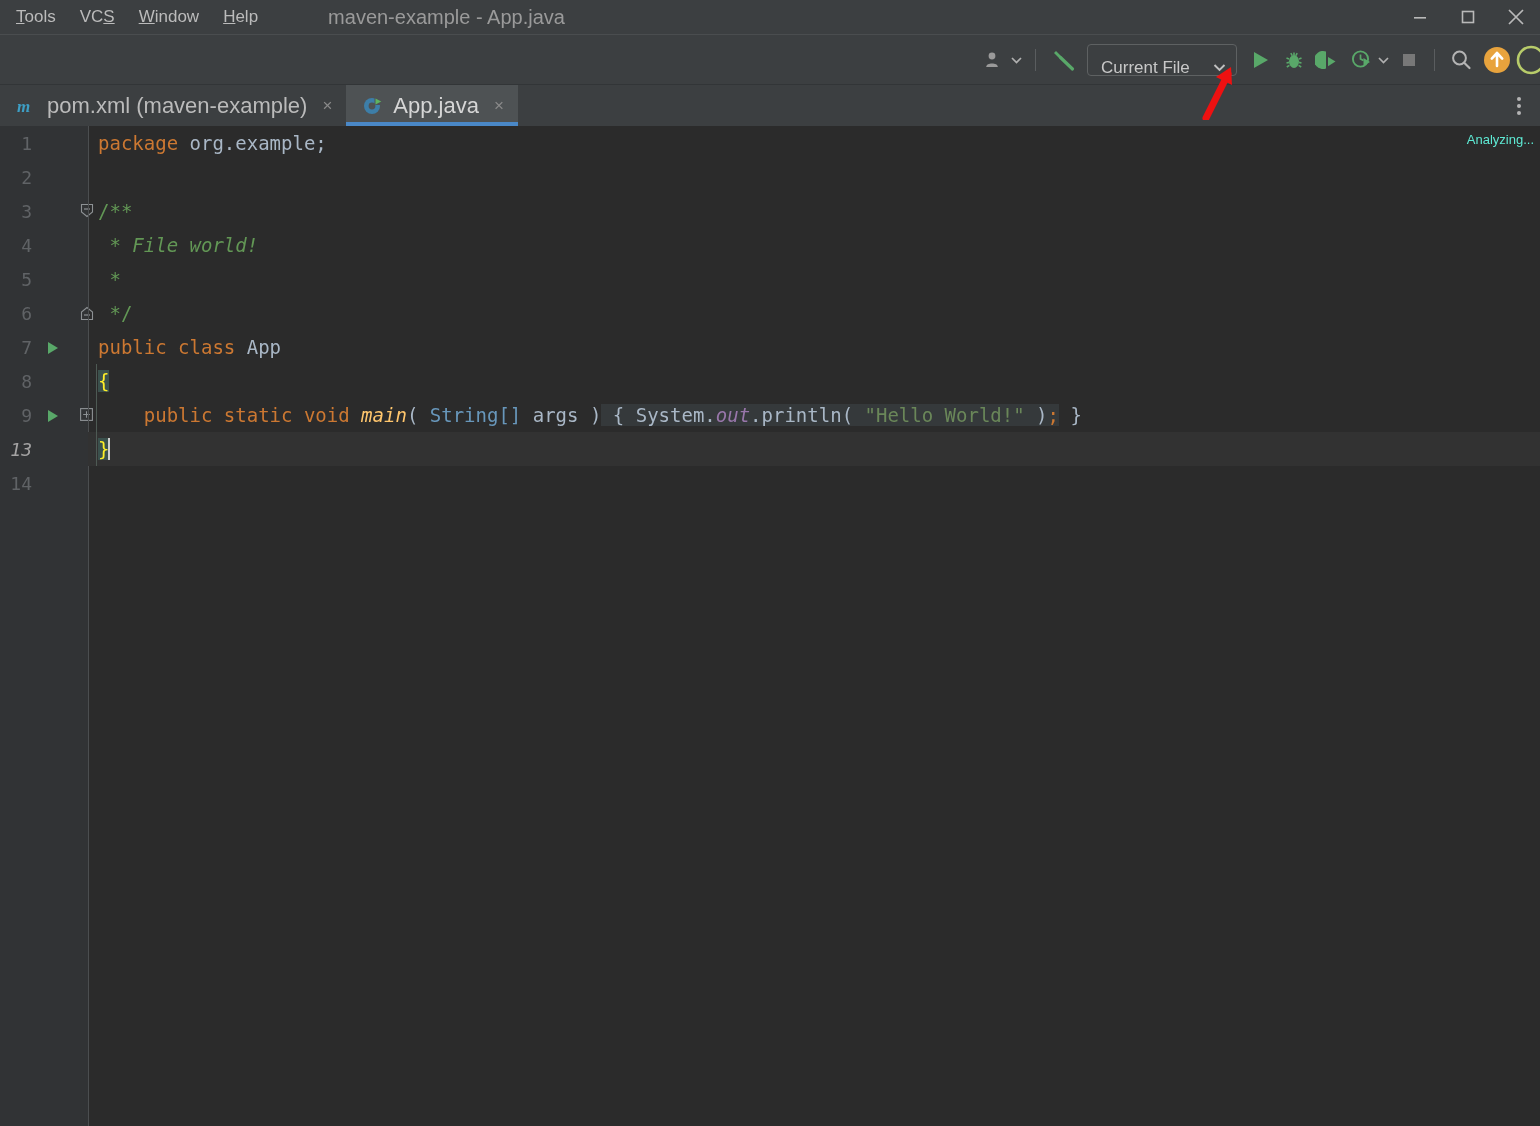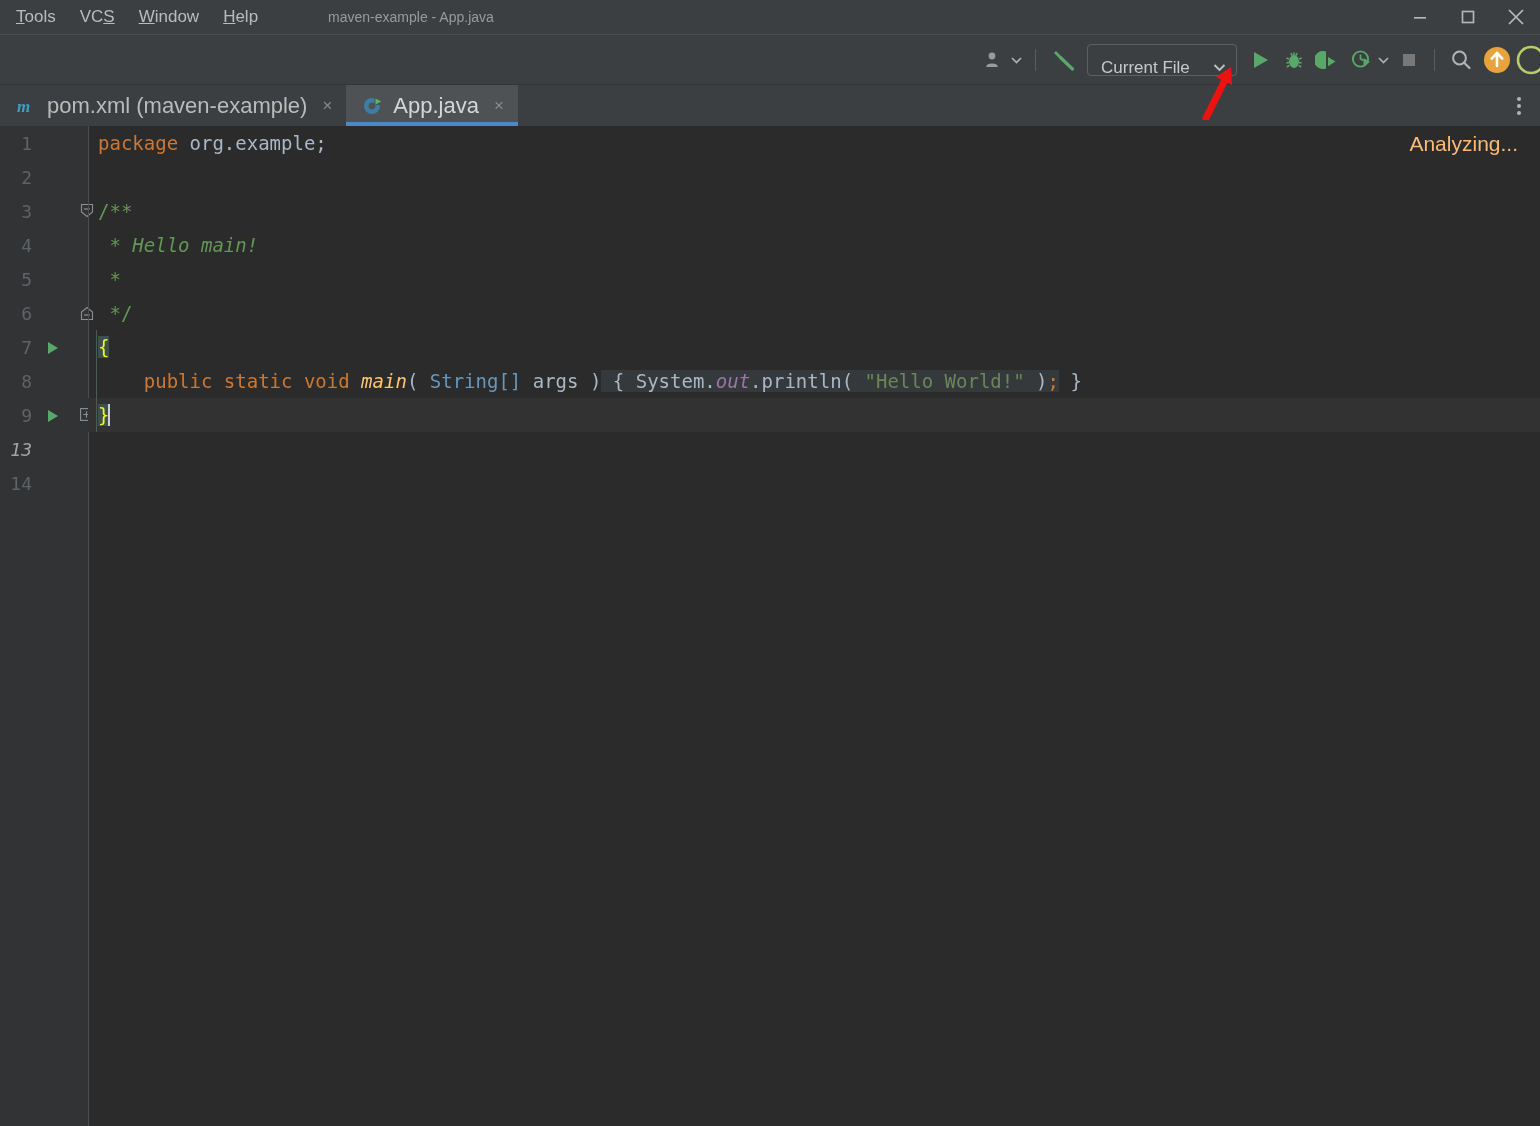--- a/index.html
+++ b/index.html
@@ -17,21 +17,21 @@
     background: #3c3f41;
     display: flex; align-items: center;
   }
   .menu-items { display: flex; align-items: center; padding-left: 14px; gap: 20px; }
   .menu-item {
     color: #bbbbbb; font-size: 17px; line-height: 20px;
     padding: 2px 2px; cursor: default; white-space: nowrap;
   }
   .menu-item .mn { text-decoration: underline; }
   .window-title {
-    color: #9a9a9a; font-size: 14px; margin-left: 68px; white-space: nowrap;
+    color: #9a9a9a; font-size: 20px; margin-left: 68px; white-space: nowrap;
   }
   .win-controls {
     position: absolute; right: 0; top: 0; height: 34px;
     display: flex; align-items: center;
   }
   .win-btn {
     width: 48px; height: 34px; display: flex; align-items: center; justify-content: center;
   }
   .win-btn svg { display: block; }
 
@@ -124,22 +124,22 @@
   .num { color: #6897bb; }
   .field-static { color: #9876aa; font-style: italic; }
   .brace-hl { background: #3b514d; color: #ffef28; }
   .semi { color: #cc7832; }
   .folded { background: #35393b; }
   .caret-bar {
     display: inline-block; width: 2px; height: 22px; background: #cfcfcf;
     vertical-align: -4px; margin-left: -1px;
   }
   .analyzing {
-    position: absolute; right: 22px; top: 6px;
-    color: #fdba74; font-size: 21px;
+    position: absolute; right: 6px; top: 6px;
+    color: #5eead4; font-size: 13px;
   }
   .ann-arrow { position: absolute; left: 1192px; top: 60px; pointer-events: none; }
 </style>
 </head>
 <body>
 
 <div class="app">
 
   <div class="titlebar">
     <div class="menu-items">
@@ -359,26 +359,27 @@
     <div class="vline"></div>
 
     <div class="code">
 
       <div class="cline"><span class="kw">package</span><span class="cls"> org.example;</span></div>
 
       <div class="cline"></div>
 
       <div class="cline"><span class="cmt-plain">/**</span></div>
 
-      <div class="cline"><span class="cmt"> * Hello main!</span></div>
+      <div class="cline"><span class="cmt"> * File world!</span></div>
 
       <div class="cline"><span class="cmt-plain"> *</span></div>
 
       <div class="cline"><span class="cmt-plain"> */</span></div>
 
+      <div class="cline"><span class="kw">public</span><span class="kw"> class</span><span class="cls"> App</span></div>
 
       <div class="cline"><span class="indent-guide"></span><span class="brace-hl">{</span></div>
 
       <div class="cline"><span class="indent-guide"></span><span class="kw">    public</span><span class="kw"> static</span><span class="kw"> void</span><span class="fn"> main</span><span class="cls">( </span><span class="num">String[]</span><span class="cls"> args</span><span class="cls"> )</span><span class="folded"><span class="cls"> { </span><span class="cls">System.</span><span class="field-static">out</span><span class="cls">.println</span><span class="cls">( </span><span class="str">"Hello World!"</span><span class="cls"> )</span><span class="semi">;</span></span><span class="cls"> }</span></div>
 
       <div class="cline current"><span class="indent-guide"></span><span class="brace-hl">}</span><span class="caret-bar"></span></div>
 
       <div class="cline"></div>
     </div>
   </div>

